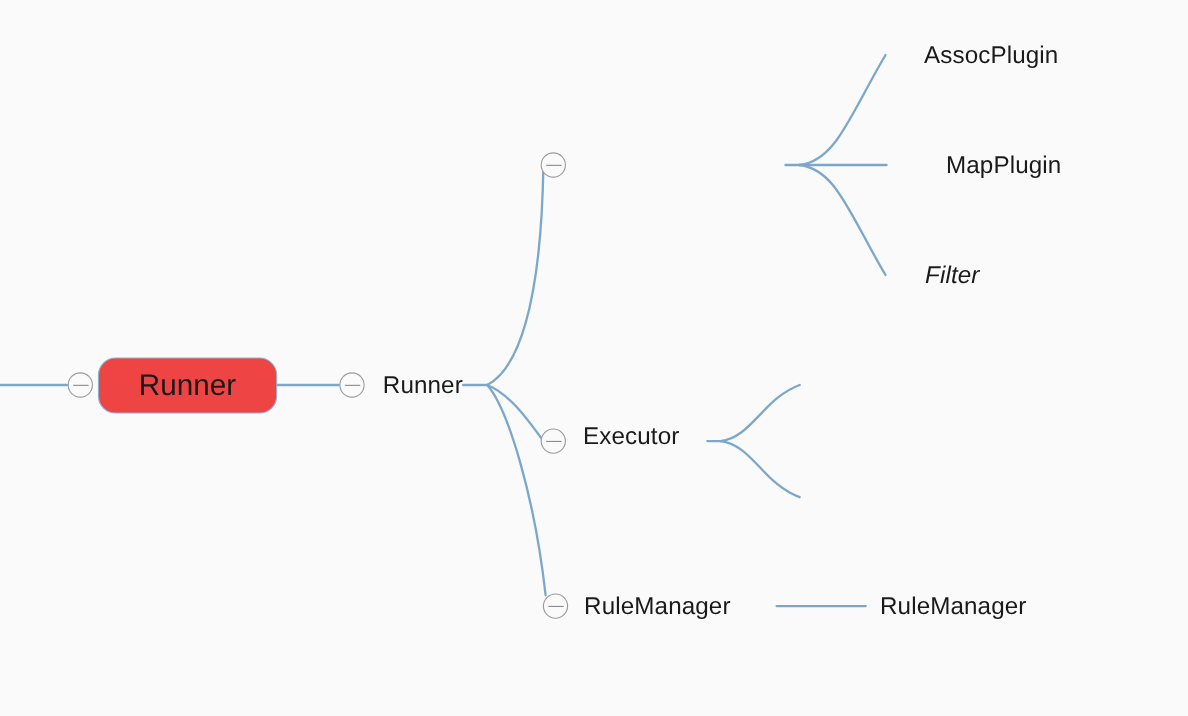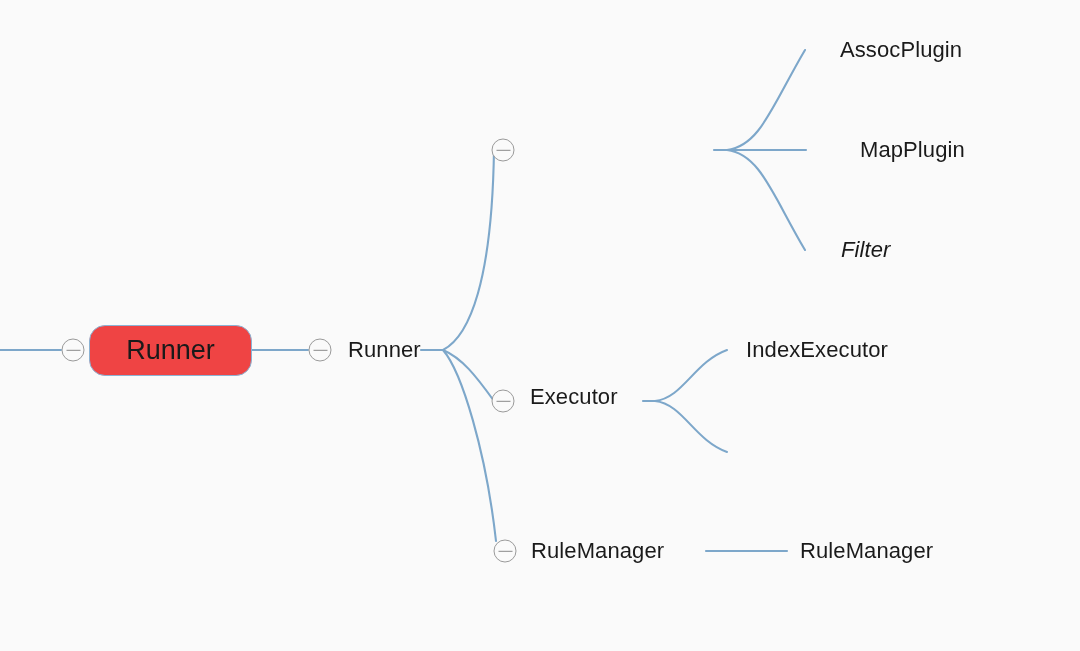--- a/index.html
+++ b/index.html
@@ -121,17 +121,16 @@
   <div class="toggle" style="left:503px; top:401px;"></div>
   <div class="node-label" style="left:530px; top:397px;">Executor</div>
 
   <div class="toggle" style="left:505px; top:551px;"></div>
   <div class="node-label" style="left:531px; top:551px;">RuleManager</div>
 
   <div class="node-label" style="left:840px; top:50px;">AssocPlugin</div>
   <div class="node-label" style="left:821px; top:150px;margin-left:39px;">MapPlugin</div>
   <div class="node-label" style="left:841px; top:250px;font-style:italic;">Filter</div>
 
-  <div class="node-label" style="left:746px; top:350px;">IndexExecutor</div>
 
   <div class="node-label" style="left:800px; top:551px;">RuleManager</div>
 
 </div>
 
 </body></html>

